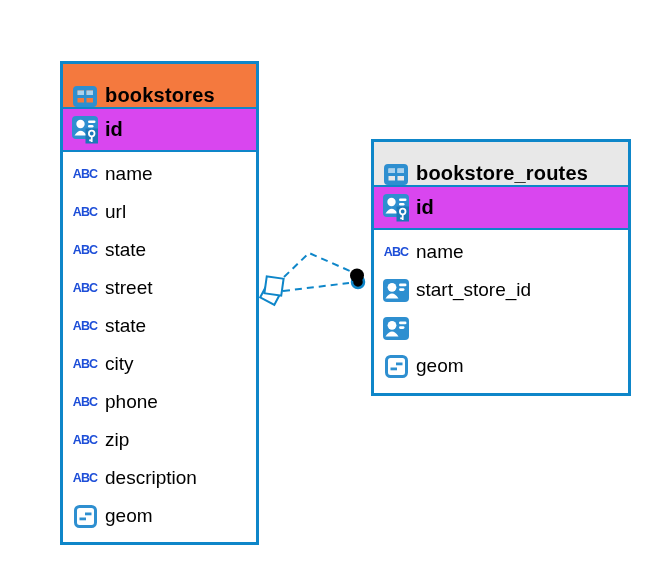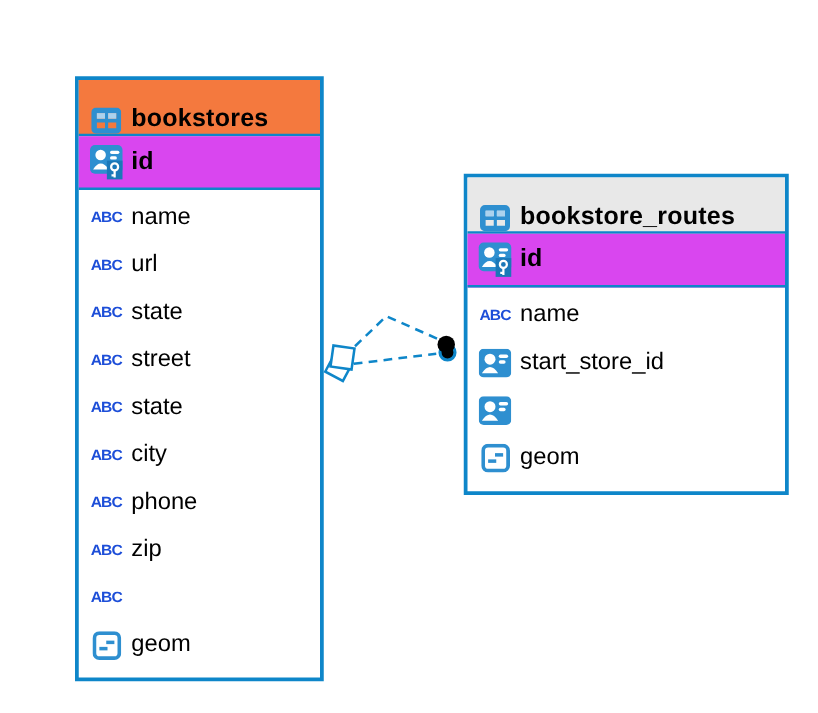--- a/index.html
+++ b/index.html
@@ -157,20 +157,21 @@
       <div class="colrow">
         <span class="iconbox abc">ABC</span>
         <span class="cname">phone</span>
       </div>
       <div class="colrow">
         <span class="iconbox abc">ABC</span>
         <span class="cname">zip</span>
       </div>
       <div class="colrow">
         <span class="iconbox abc">ABC</span>
+        <span class="cname">description</span>
       </div>
       <div class="colrow">
         <span class="iconbox">
           <svg width="23" height="23" viewBox="0 0 23 23">
               <use href="#def-geom-icon"></use>
             </svg>
         </span>
         <span class="cname">geom</span>
       </div>
     </div>

